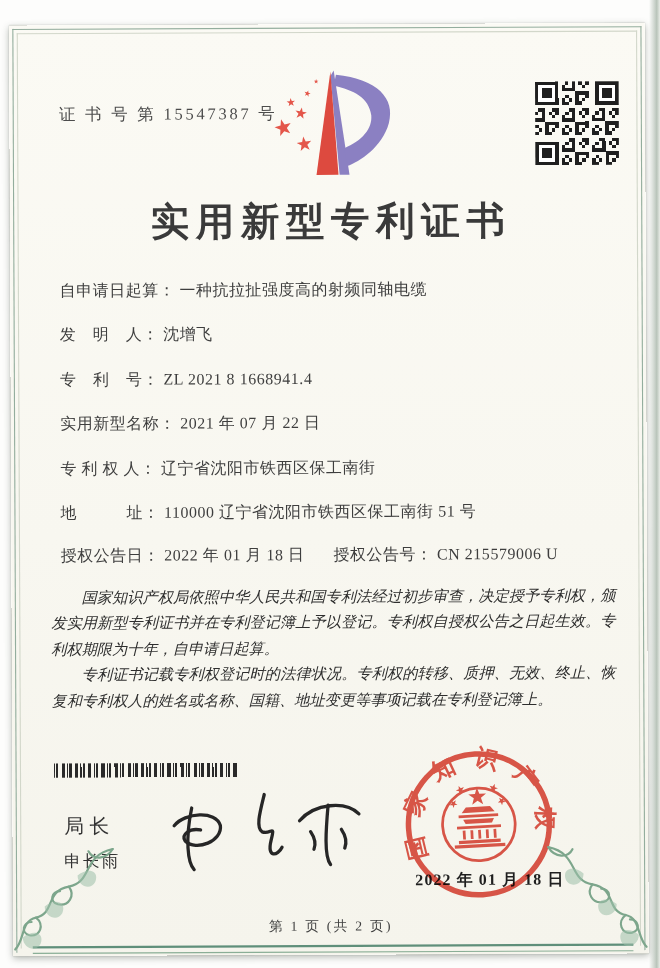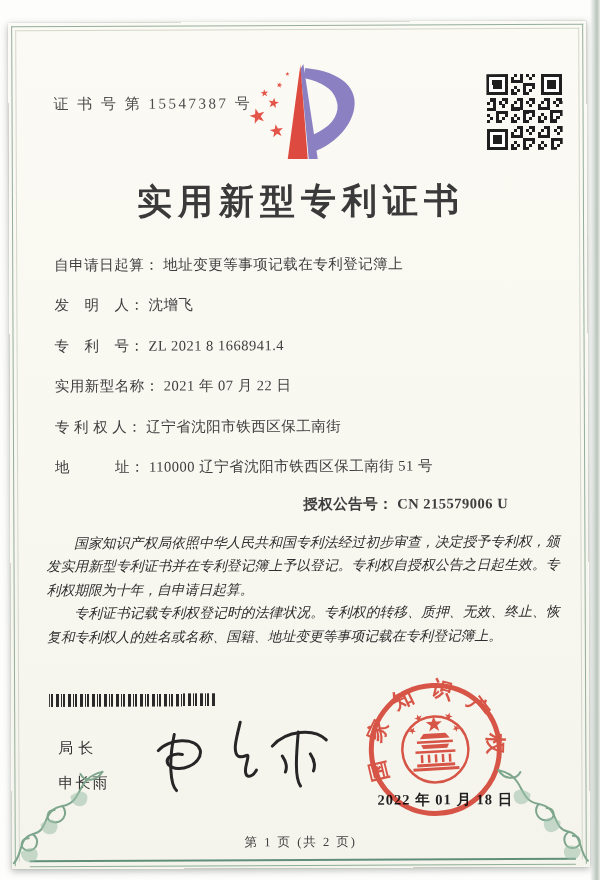--- a/index.html
+++ b/index.html
@@ -27,28 +27,28 @@
   .qr{position:absolute;left:478px;top:53px;line-height:0;}
   .title{
     position:absolute;top:156px;left:0;width:100%;margin:0;text-align:center;
     font-size:35px;font-weight:600;letter-spacing:6px;text-indent:6px;color:#3a3a3a;
   }
 
   .fields{position:absolute;left:45px;top:233px;font-size:14.5px;color:#3e3e3e;letter-spacing:.5px;}
   .frow{height:40.4px;line-height:19px;white-space:nowrap;}
   .flabel{margin-right:4px;}
   .grant-row{position:absolute;left:45px;top:473px;width:512px;font-size:14.5px;color:#3e3e3e;letter-spacing:.5px;white-space:nowrap;}
-  .grant-no{position:absolute;left:248px;top:0;font-weight:bold;}
+  .grant-no{position:absolute;left:248px;top:0;}
 
   .paras{position:absolute;left:36px;top:509px;width:513px;font-size:13.8px;line-height:1.7;
          color:#2e2e2e;font-style:italic;text-align:justify;}
   .paras p{margin:0;text-indent:2em;}
 
   .barcode{position:absolute;left:38px;top:671px;line-height:0;}
-  .signer-title{position:absolute;left:47px;top:716px;font-size:15px;letter-spacing:5px;color:#333;}
+  .signer-title{position:absolute;left:47px;top:716px;font-size:18px;letter-spacing:5px;color:#333;}
   .signer-name{position:absolute;left:47px;top:751px;font-size:15px;letter-spacing:2px;color:#333;}
   .signature{position:absolute;left:133px;top:690px;}
 
   .seal-date{position:absolute;left:366px;top:769px;font-size:14.5px;font-weight:700;color:#1f1f1f;letter-spacing:1px;}
   .seal{position:absolute;left:349px;top:653px;mix-blend-mode:multiply;opacity:.92;transform:rotate(-3deg);}
 
   .footer{position:absolute;top:812px;left:0;width:100%;text-align:center;font-size:12.5px;letter-spacing:2px;color:#3f3f3f;}
   .band{position:absolute;left:18px;right:14px;top:837px;height:4px;
         border-top:2px solid #5f8f7a;border-bottom:1px solid #8aae96;}
   .fl-left{position:absolute;left:-1px;bottom:1px;}
@@ -267,40 +267,43 @@
         <rect x="20" y="2" width="3" height="3"></rect>
         <rect x="0" y="18" width="7" height="7"></rect>
         <rect x="1" y="19" width="5" height="5" fill="#fff"></rect>
         <rect x="2" y="20" width="3" height="3"></rect>
       </svg></div>
 
   <h1 class="title">实用新型专利证书</h1>
 
   <div class="fields">
     <div class="frow">
-      <span class="flabel">自申请日起算：</span><span>地址变更等事项记载在专利登记簿上</span>
+      <span class="flabel">自申请日起算：</span><span>一种抗拉扯强度高的射频同轴电缆</span>
     </div>
     <div class="frow">
       <span class="flabel">发　明　人：</span><span>沈增飞</span>
     </div>
     <div class="frow">
       <span class="flabel">专　利　号：</span><span>ZL 2021 8 1668941.4</span>
     </div>
     <div class="frow">
       <span class="flabel">实用新型名称：</span><span>2021 年 07 月 22 日</span>
     </div>
     <div class="frow">
       <span class="flabel">专 利 权 人：</span><span>辽宁省沈阳市铁西区保工南街</span>
     </div>
     <div class="frow">
       <span class="flabel">地　　　址：</span><span>110000 辽宁省沈阳市铁西区保工南街 51 号</span>
     </div>
   </div>
 
   <div class="grant-row">
+    <span>
+      <span class="flabel">授权公告日：</span><span>2022 年 01 月 18 日</span>
+    </span>
     <span class="grant-no">
       <span class="flabel">授权公告号：</span><span>CN 215579006 U</span>
     </span>
   </div>
 
   <div class="paras">
     <p>国家知识产权局依照中华人民共和国专利法经过初步审查，决定授予专利权，颁发实用新型专利证书并在专利登记簿上予以登记。专利权自授权公告之日起生效。专利权期限为十年，自申请日起算。</p>
     <p>专利证书记载专利权登记时的法律状况。专利权的转移、质押、无效、终止、恢复和专利权人的姓名或名称、国籍、地址变更等事项记载在专利登记簿上。</p>
   </div>
 

